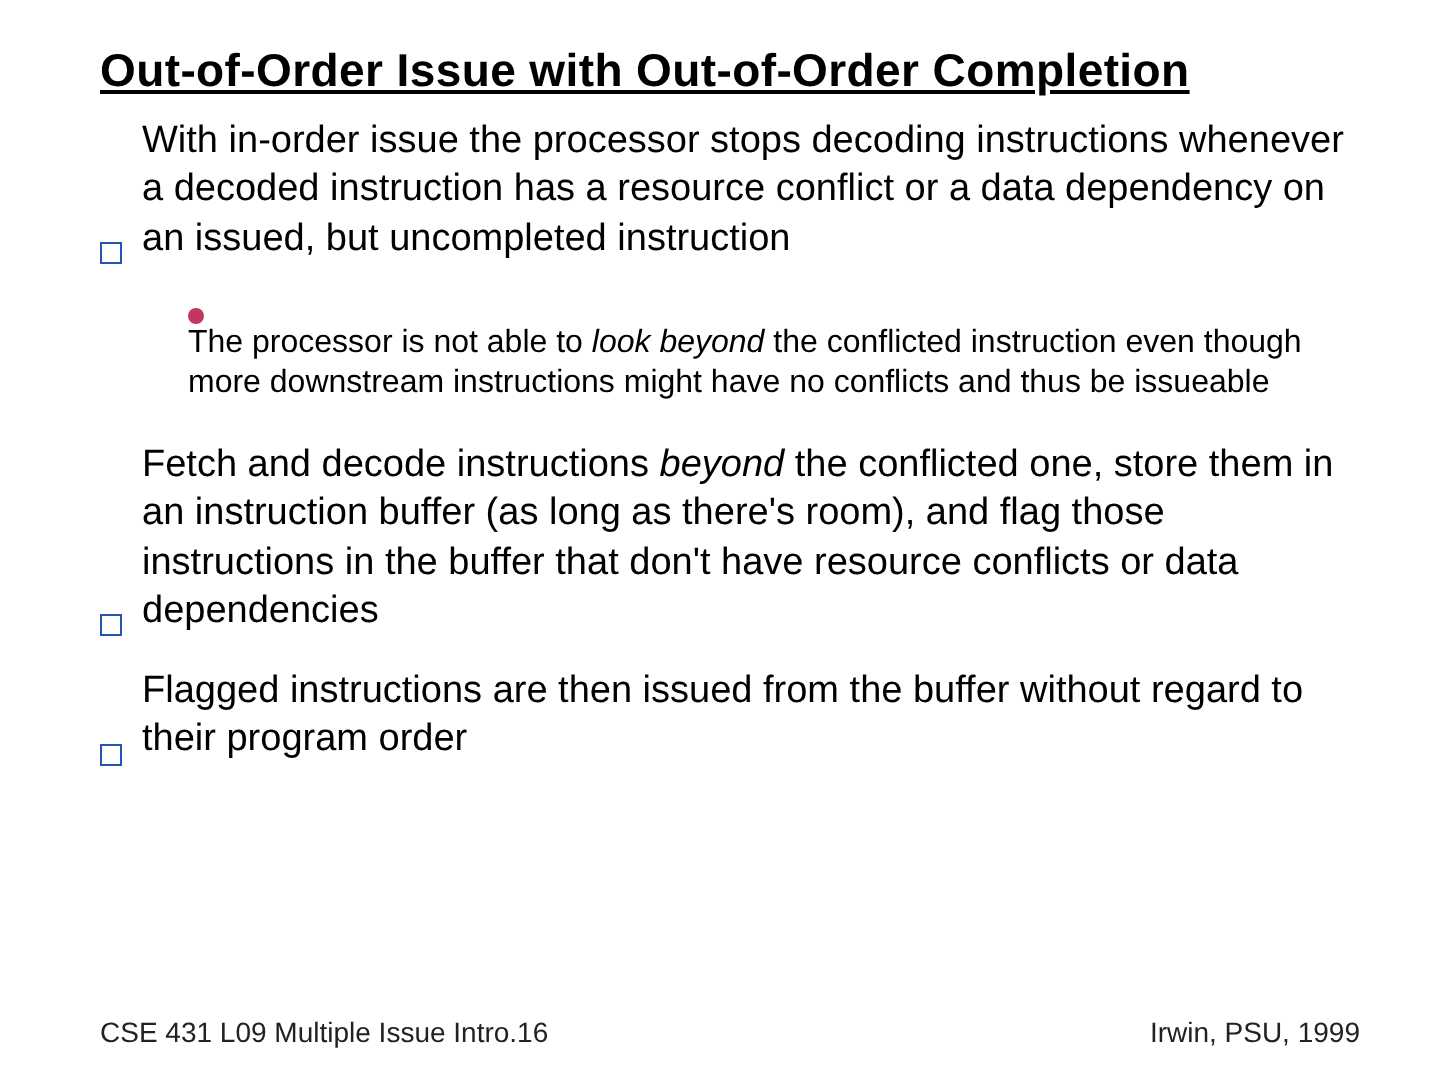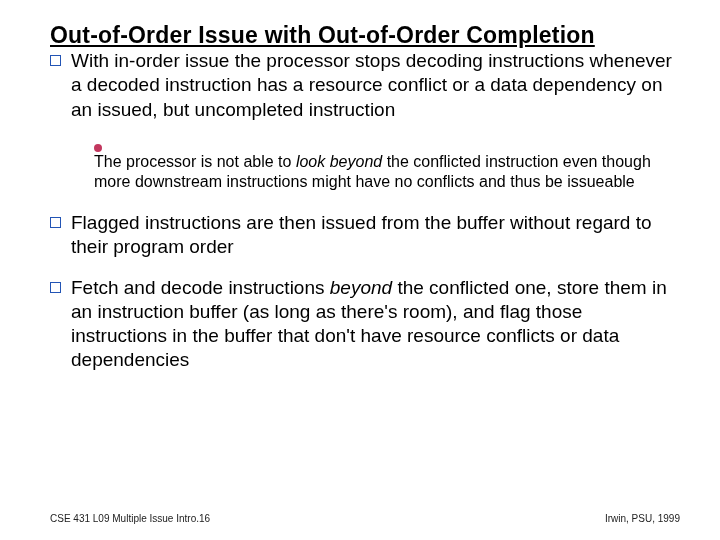--- a/index.html
+++ b/index.html
@@ -1,26 +1,26 @@
 <!DOCTYPE html>
 <html><head>
 <meta charset="utf-8">
 <style>
   * { margin: 0; padding: 0; box-sizing: border-box; }
   html, body { width: 720px; height: 540px; background: #fff; font-family: Arial, Helvetica, sans-serif; color: #000; }
   .slide { position: relative; width: 720px; height: 540px; padding: 22px 40px 0 50px; }
-  .title { font-size: 23px; font-weight: bold; text-decoration: underline; letter-spacing: 0.2px; margin-bottom: 0; }
-  .bullet-item { display: flex; margin-bottom: 16px; }
+  .title { font-size: 23px; font-weight: bold; text-decoration: underline; letter-spacing: 0.2px; margin-bottom: 10px; }
+  .bullet-item { display: flex; margin-bottom: 16px; align-items: flex-end; }
   .bullet-box { width: 11px; height: 11px; border: 1.5px solid #2355b5; margin-top: 6px; margin-right: 10px; flex: 0 0 auto; }
   .bullet-text { font-size: 19px; line-height: 1.28; }
   .sub-item { display: flex; margin: 4px 0 18px 44px; flex-direction: column; }
   .sub-dot { width: 8px; height: 8px; border-radius: 50%; background: #c2375e; margin-top: 6px; margin-right: 12px; flex: 0 0 auto; }
   .sub-text { font-size: 16px; line-height: 1.28; }
   .italic { font-style: italic; }
-  .footer { position: absolute; bottom: 16px; left: 50px; right: 40px; display: flex; justify-content: space-between; font-size: 10px; color: #222; }
+  .footer { position: absolute; bottom: 16px; left: 50px; right: 40px; display: flex; justify-content: space-between; font-size: 14px; color: #222; }
 </style>
 </head>
 <body>
 
 <div class="slide">
 
   <div class="title">Out-of-Order Issue with Out-of-Order Completion</div>
 
   <div class="bullet-item">
     <span class="bullet-box"></span>
@@ -32,28 +32,28 @@
   <div class="sub-item">
     <span class="sub-dot"></span>
     <div class="sub-text">
       <span>The processor is not able to </span><span class="italic">look beyond</span><span> the conflicted instruction even though more downstream instructions might have no conflicts and thus be issueable</span>
     </div>
   </div>
 
   <div class="bullet-item">
     <span class="bullet-box"></span>
     <div class="bullet-text">
-      <span>Flagged instructions are then issued from the buffer without regard to their program order</span>
+      <span>Fetch and decode instructions </span><span class="italic">beyond</span><span> the conflicted one, store them in an instruction buffer (as long as there's room), and flag those instructions in the buffer that don't have resource conflicts or data dependencies</span>
     </div>
   </div>
 
   <div class="bullet-item">
     <span class="bullet-box"></span>
     <div class="bullet-text">
-      <span>Fetch and decode instructions </span><span class="italic">beyond</span><span> the conflicted one, store them in an instruction buffer (as long as there's room), and flag those instructions in the buffer that don't have resource conflicts or data dependencies</span>
+      <span>Flagged instructions are then issued from the buffer without regard to their program order</span>
     </div>
   </div>
 
   <div class="footer">
     <span>CSE 431  L09 Multiple Issue Intro.16</span>
     <span>Irwin, PSU, 1999</span>
   </div>
 
 </div>
 

